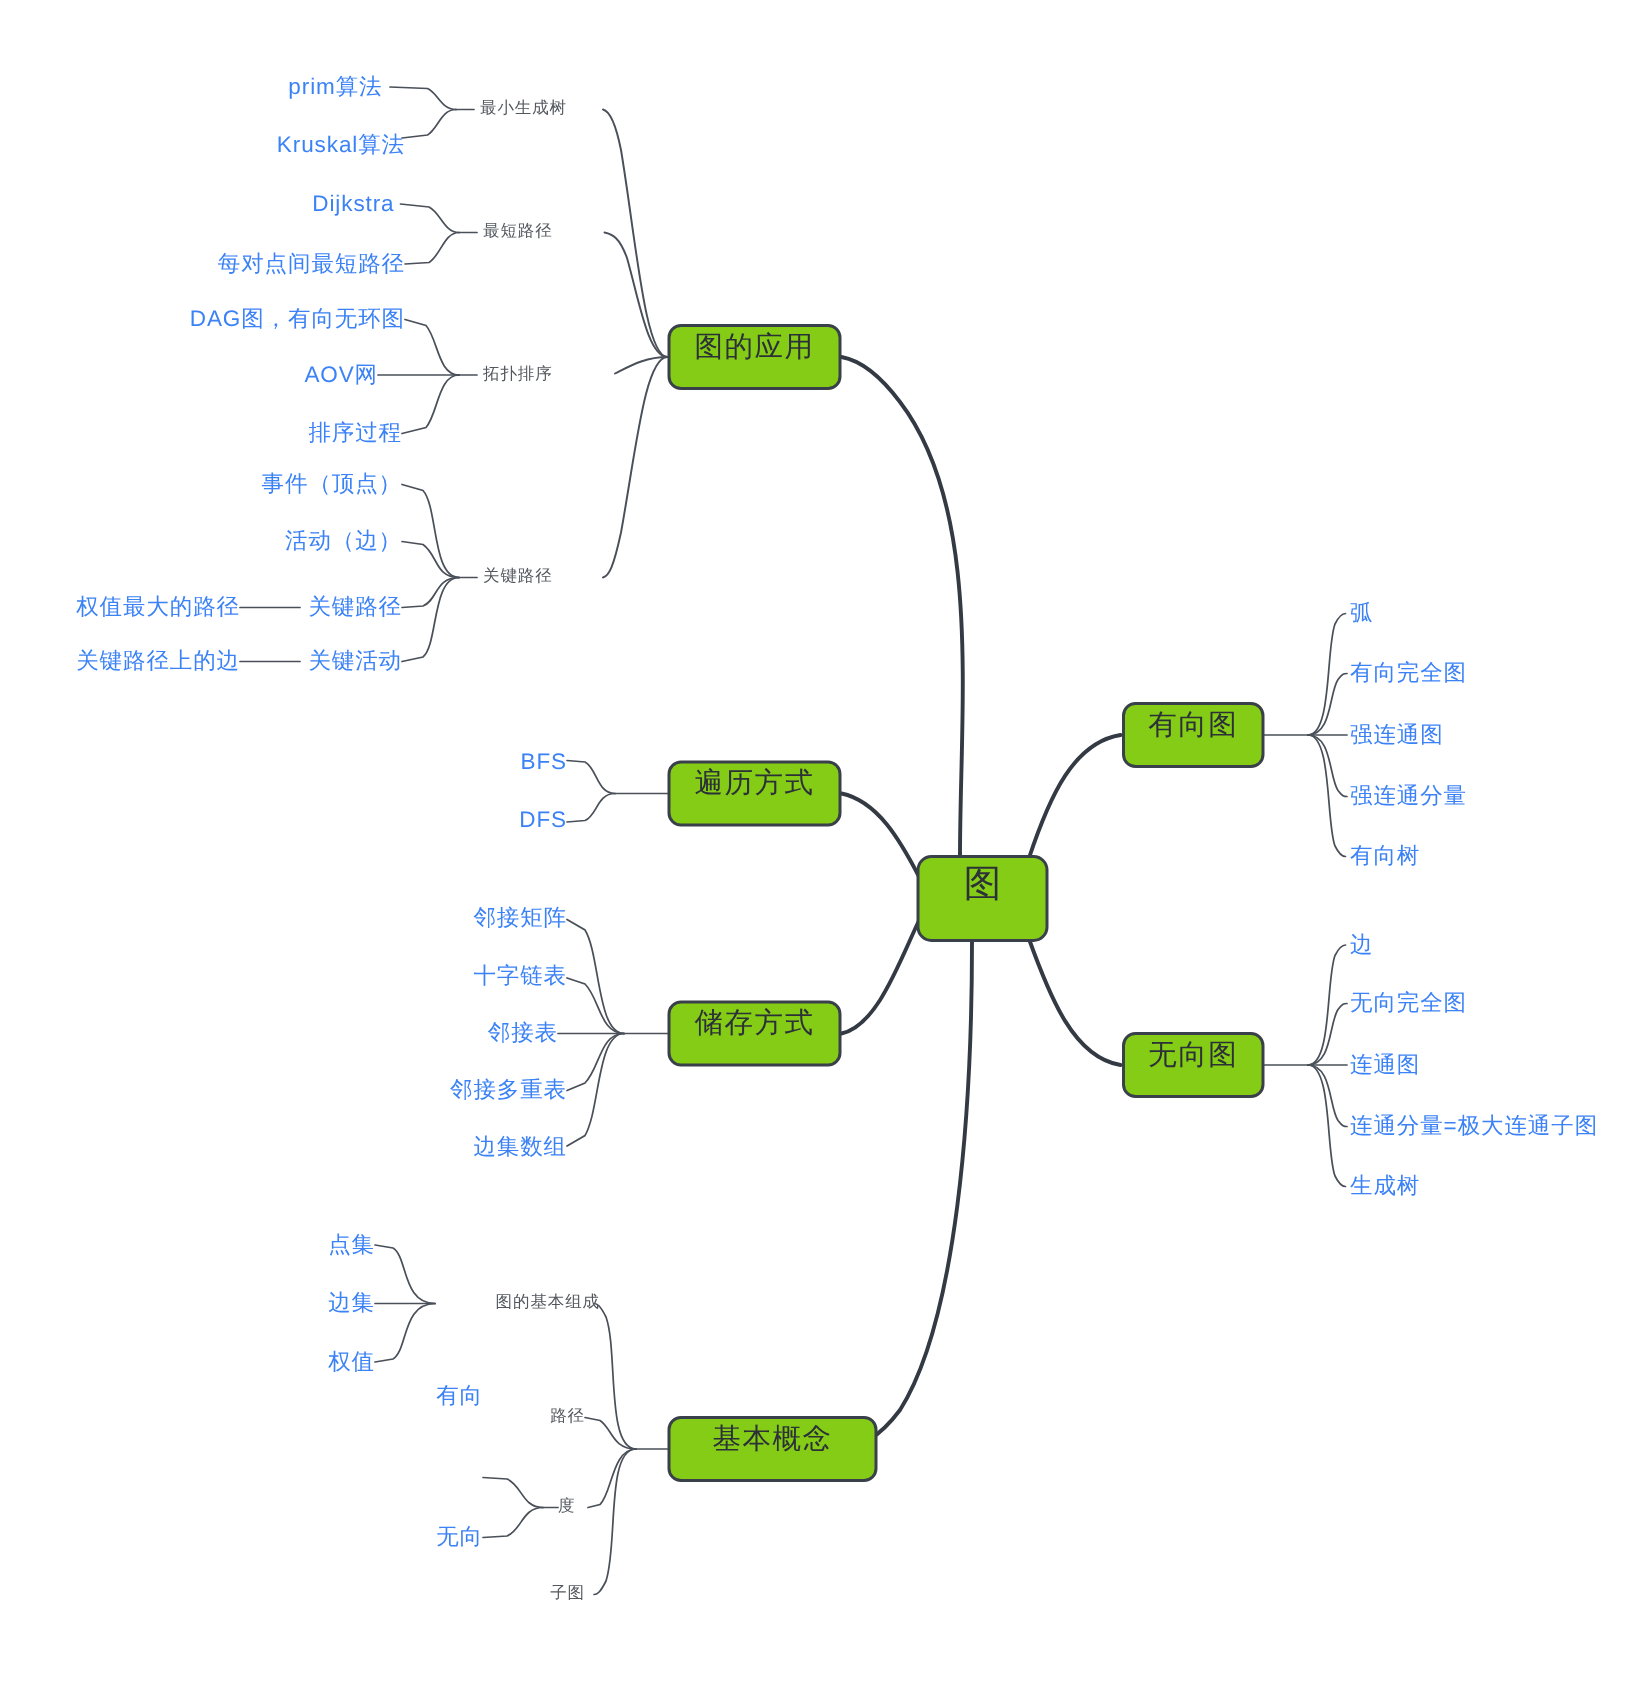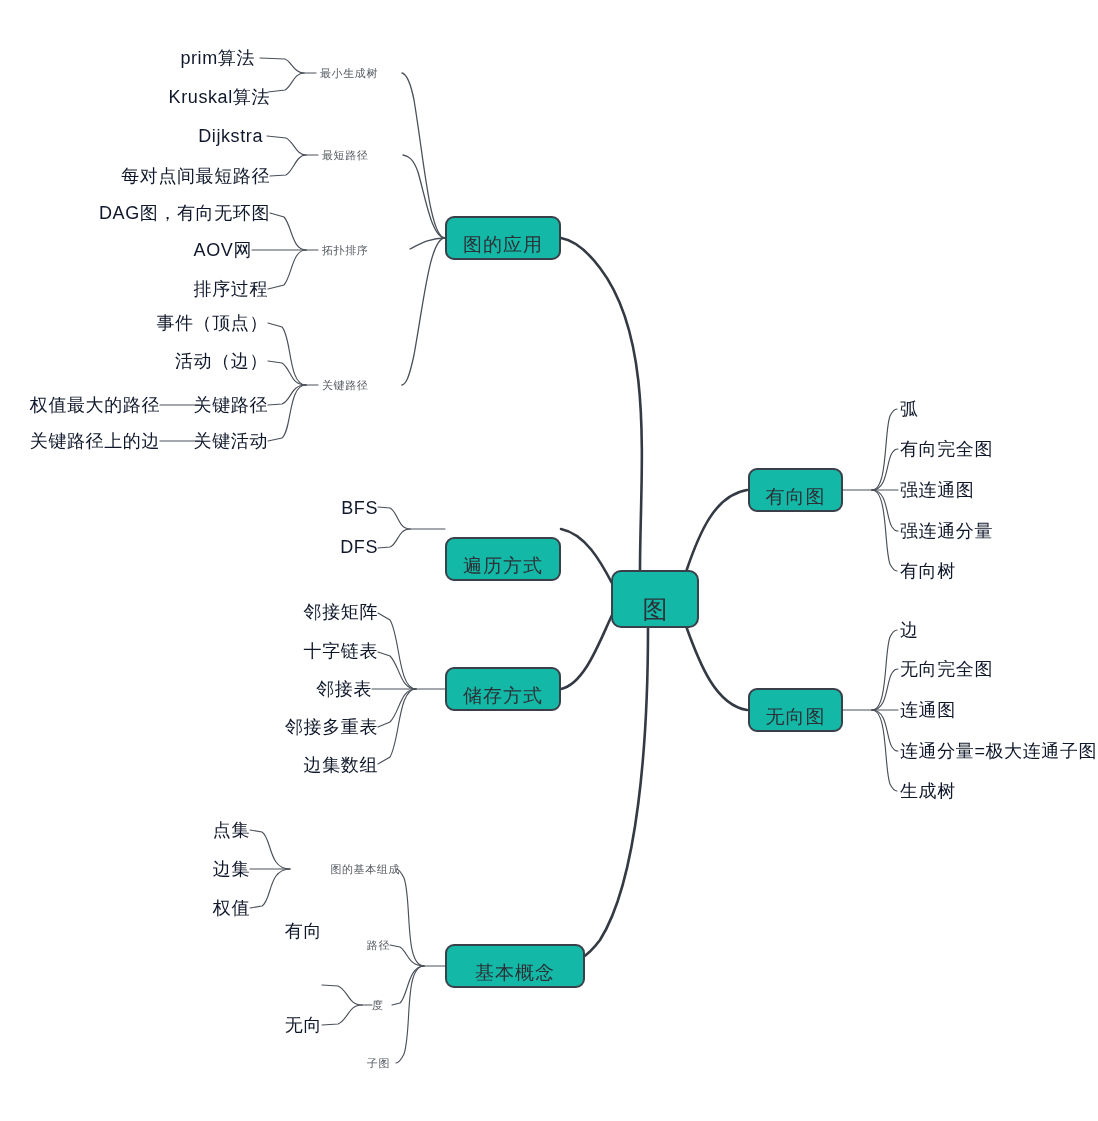--- a/index.html
+++ b/index.html
@@ -37,45 +37,45 @@
     stroke-width: 2.6;
   }
   svg.links path.branch2 {
     stroke: #4a5059;
     stroke-width: 1.3;
   }
   
   .box {
     position: absolute;
     box-sizing: border-box;
-    background: #14b8a6;
+    background: #84cc16;
     border: 2.2px solid #3a4049;
     border-radius: 9px;
     display: flex;
-    align-items: flex-end;
+    align-items: flex-start;
     justify-content: center;
     color: #2c3138;
     letter-spacing: 1px;
     white-space: nowrap;
   }
   .box.central {
     border-width: 2.4px;
     border-radius: 10px;
     font-size: 25px;
     letter-spacing: 0;
   }
   .box.main {
     font-size: 19px;
   }
   
   .lbl {
     position: absolute;
     white-space: nowrap;
-    color: #0f172a;
-    font-size: 18px;
+    color: #3b82f6;
+    font-size: 15px;
     line-height: 1;
     letter-spacing: 0.6px;
     transform: translateY(-50%);
   }
   .lbl.lv2 {
     color: #53585f;
     font-size: 11px;
   }
 </style>
 </head>
@@ -166,21 +166,21 @@
   </svg>
 
   <div class="box central" style="left:611px; top:570px; width:88px; height:58px;">
     <span>图</span>
   </div>
 
   <div class="box main" style="left:445px; top:216px; width:116px; height:44px;">
     <span>图的应用</span>
   </div>
 
-  <div class="box main" style="left:445px; top:537px; width:116px; height:44px;">
+  <div class="box main" style="left:445px; top:507px; width:116px; height:44px;">
     <span>遍历方式</span>
   </div>
 
   <div class="box main" style="left:445px; top:667px; width:116px; height:44px;">
     <span>储存方式</span>
   </div>
 
   <div class="box main" style="left:445px; top:944px; width:140px; height:44px;">
     <span>基本概念</span>
   </div>

